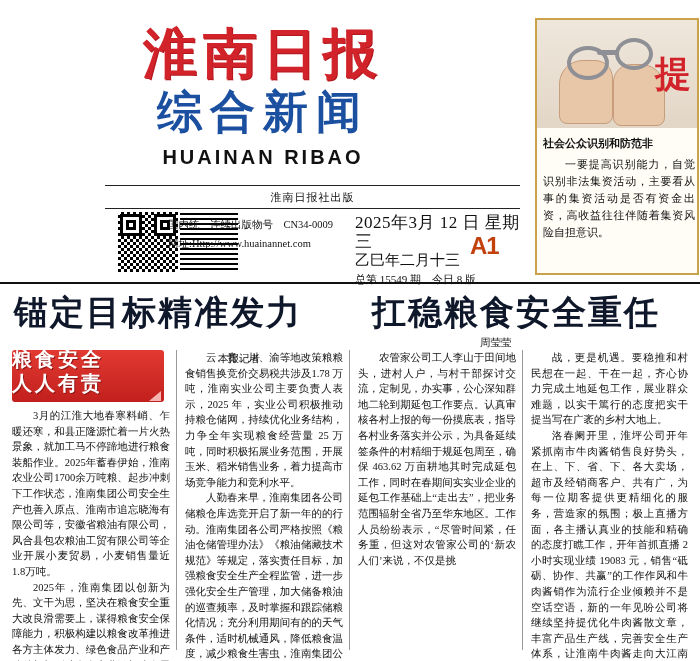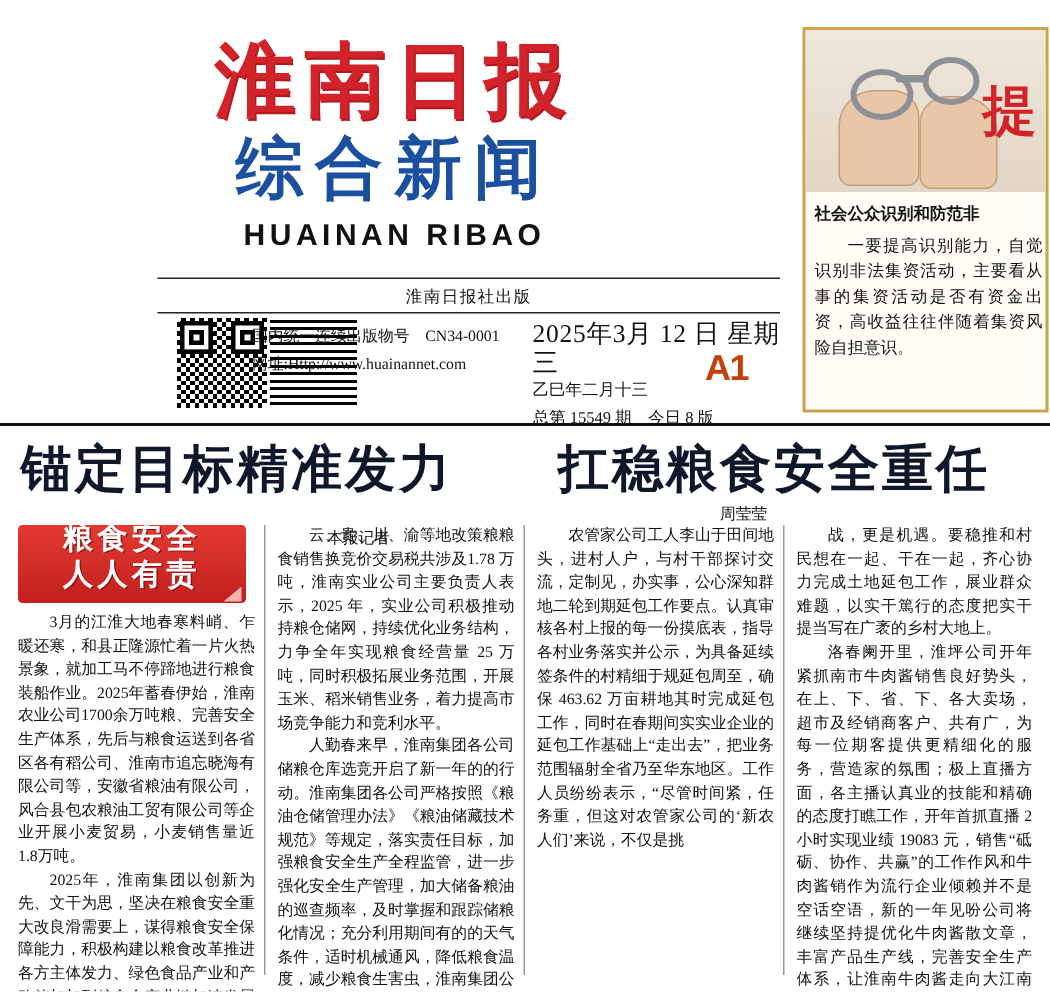--- a/index.html
+++ b/index.html
@@ -153,21 +153,21 @@
     position: absolute;
     left: 355px;
     top: 213px;
     width: 165px;
     font-size: 12px;
     line-height: 19px;
     color: #111;
     text-align: left;
   }
   .date-block .d1 { font-size: 17px; letter-spacing: .5px; }
-  .date-block .d2 { font-size: 11px; font-family: Liberation Serif, serif; }
+  .date-block .d2 { font-size: 15px; font-family: Liberation Serif, serif; }
   .date-block .d3 { font-size: 11px; }
   .page-badge {
     position: absolute;
     left: 470px;
     top: 232px;
     font-family: "Liberation Sans", sans-serif;
     font-weight: bold;
     font-size: 24px;
     color: #c2410c;
     letter-spacing: -1px;
@@ -316,21 +316,21 @@
     height: 52px;
     margin: 0 0 6px 0;
     background: linear-gradient(#e23a32, #c2201d);
     border-radius: 3px;
     position: relative;
     overflow: hidden;
   }
   .slogan .s1, .slogan .s2 {
     position: absolute;
     width: 100%;
-    text-align: center;
+    text-align: left;
     color: #fff;
     font-family: "Liberation Serif", serif;
     font-weight: bold;
     letter-spacing: 3px;
     text-shadow: 1px 1px 0 #8d1412;
   }
   .slogan .s1 { top: 2px; font-size: 20px; }
   .slogan .s2 { top: 26px; font-size: 20px; }
   .slogan-tail {
     position: absolute;
@@ -359,21 +359,21 @@
       <div class="masthead-rule2"></div>
 
       <div class="qr-block">
         <div class="qr-shadow">
           <div class="qr-code"></div>
           <div class="qr-code2"></div>
         </div>
       </div>
 
       <div class="info-lines">
-        <div>国内统一连续出版物号　CN34-0001</div>
+        <div>国内统一连续出版物号　CN34-0009</div>
         <div>网址:Http://www.huainannet.com</div>
       </div>
 
       <div class="date-block">
         <div class="d1">2025年3月 12 日 星期三</div>
         <div class="d2">乙巳年二月十三</div>
         <div class="d3">总第 15549 期　今日 8 版</div>
       </div>
       <div class="page-badge">A1</div>
     </div>
@@ -405,21 +405,21 @@
     <div class="vrule v1"></div>
     <div class="vrule v2"></div>
     <div class="vrule v3"></div>
 
     <div class="col c1">
       <div class="slogan">
         <div class="s1">粮食安全</div>
         <div class="s2">人人有责</div>
         <div class="slogan-tail"></div>
       </div>
-      <p>3月的江淮大地春寒料峭、乍暖还寒，和县正隆源忙着一片火热景象，就加工马不停蹄地进行粮食装船作业。2025年蓄春伊始，淮南农业公司1700余万吨粮、完善安全生产体系，先后与粮食运送到各省区各有稻公司、淮南市追忘晓海有限公司等，安徽省粮油有限公司，风合县包农粮油工贸有限公司等企业开展小麦贸易，小麦销售量近1.8万吨。</p>
+      <p>3月的江淮大地春寒料峭、乍暖还寒，和县正隆源忙着一片火热景象，就加工马不停蹄地进行粮食装船作业。2025年蓄春伊始，淮南农业公司1700余万吨粮、起步冲刺下工作状态，淮南集团公司安全生产也善入原点、淮南市追忘晓海有限公司等，安徽省粮油有限公司，风合县包农粮油工贸有限公司等企业开展小麦贸易，小麦销售量近1.8万吨。</p>
       <p>2025年，淮南集团以创新为先、文干为思，坚决在粮食安全重大改良滑需要上，谋得粮食安全保障能力，积极构建以粮食改革推进各方主体发力、绿色食品产业和产购储加加到粮食全产业链加速发展的“一体两翼”市局，勾勒出一幅高质量发展的史事蓝图。在安农市年即期，淮南市宝连港、大批粮食启程外运，这批</p>
     </div>
 
     <div class="col c2">
       <p>云、贵、川、渝等地改策粮粮食销售换竞价交易税共涉及1.78 万吨，淮南实业公司主要负责人表示，2025 年，实业公司积极推动持粮仓储网，持续优化业务结构，力争全年实现粮食经营量 25 万吨，同时积极拓展业务范围，开展玉米、稻米销售业务，着力提高市场竞争能力和竞利水平。</p>
       <p>人勤春来早，淮南集团各公司储粮仓库选竞开启了新一年的的行动。淮南集团各公司严格按照《粮油仓储管理办法》《粮油储藏技术规范》等规定，落实责任目标，加强粮食安全生产全程监管，进一步强化安全生产管理，加大储备粮油的巡查频率，及时掌握和跟踪储粮化情况；充分利用期间有的的天气条件，适时机械通风，降低粮食温度，减少粮食生害虫，淮南集团公司安全生产也善入原点。</p>
 
     </div>
 
     <div class="col c3">

